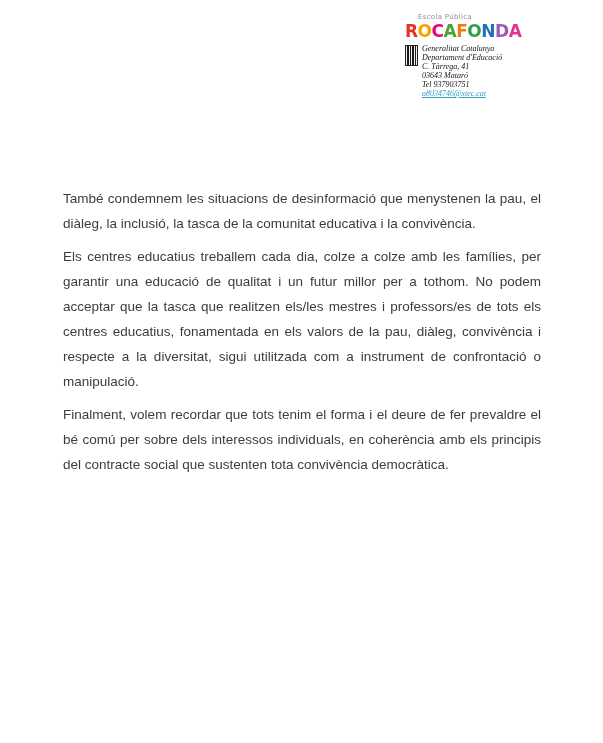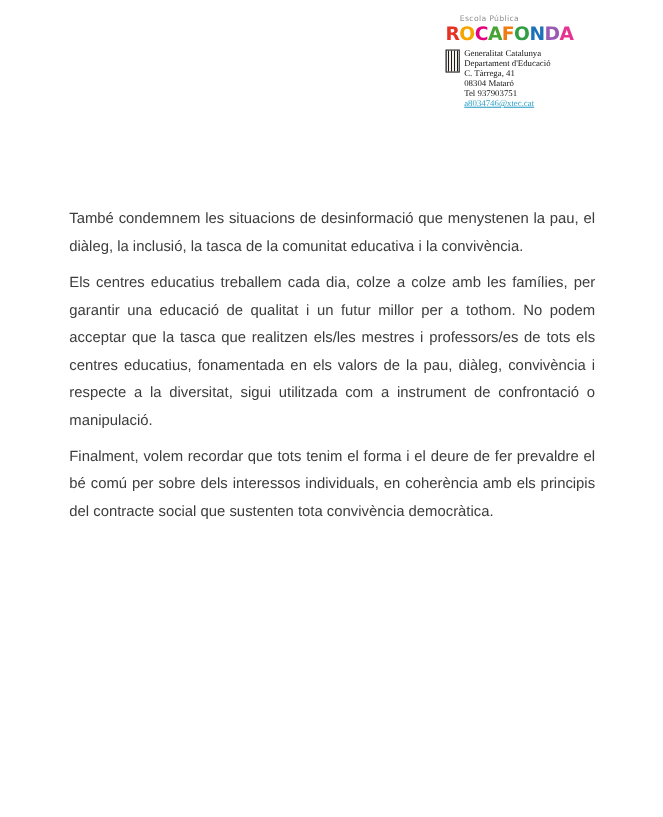--- a/index.html
+++ b/index.html
@@ -18,21 +18,21 @@
     font-family:"DejaVu Sans", sans-serif;
     font-size:7px;color:#8f8f8f;letter-spacing:.3px;
     margin:0 0 1px 2px;
     padding-left:11px;
   }
   .logo{
     font-family:"DejaVu Sans", sans-serif;
     font-size:17px;font-weight:900;letter-spacing:-.5px;
     line-height:19px;white-space:nowrap;
   }
-  .org-block{display:flex;margin-top:3px;}
+  .org-block{display:flex;margin-top:3px;font-style:italic;}
   .senyera-icon{
     width:11px;height:19px;flex:0 0 11px;
     border:1px solid #222;
     background:repeating-linear-gradient(90deg,#f4f0ea 0 1.2px,#1a1a1a 1.2px 2.6px);
     margin:1px 4px 0 0;
   }
   .org-lines{
     font-family:"Liberation Serif", serif;
     font-size:8px;line-height:9px;color:#141414;
   }
@@ -68,21 +68,21 @@
 
   <div class="header">
     <div class="tagline">Escola Pública</div>
     <div class="logo"><span style="color: rgb(229, 50, 34);">R</span><span style="color: rgb(245, 164, 0);">O</span><span style="color: rgb(229, 0, 125);">C</span><span style="color: rgb(70, 165, 53);">A</span><span style="color: rgb(240, 124, 20);">F</span><span style="color: rgb(47, 158, 68);">O</span><span style="color: rgb(29, 113, 184);">N</span><span style="color: rgb(155, 89, 182);">D</span><span style="color: rgb(230, 51, 143);">A</span></div>
     <div class="org-block">
       <div class="senyera-icon"></div>
       <div class="org-lines">
         <div>Generalitat Catalunya</div>
         <div>Departament d'Educació</div>
         <div>C. Tàrrega, 41</div>
-        <div>08304 Mataró</div>
+        <div>03643 Mataró</div>
         <div>Tel 937903751</div>
         <div>
           <a class="email">a8034746@xtec.cat</a>
         </div>
       </div>
     </div>
   </div>
 
 
   <div class="content">

